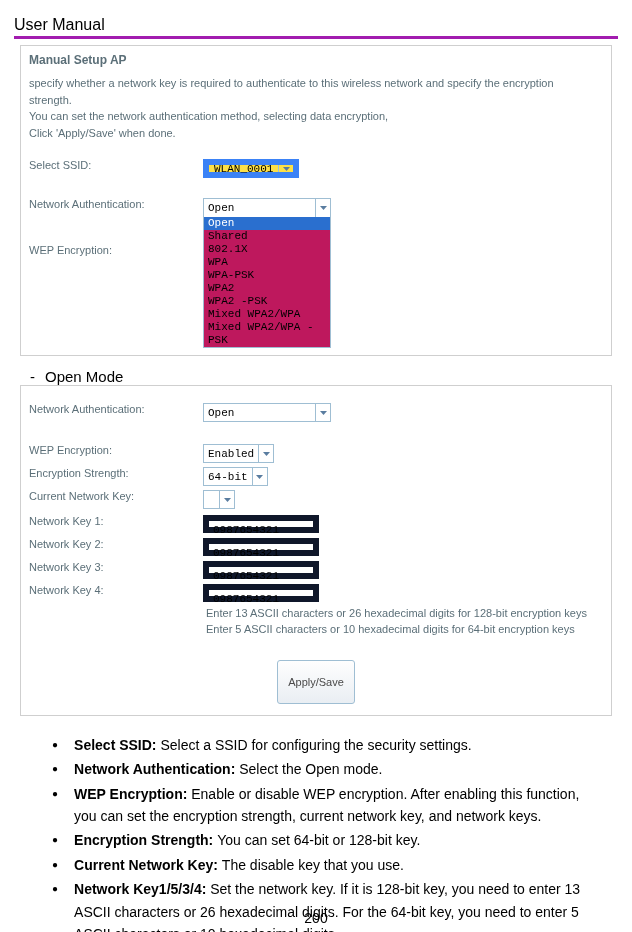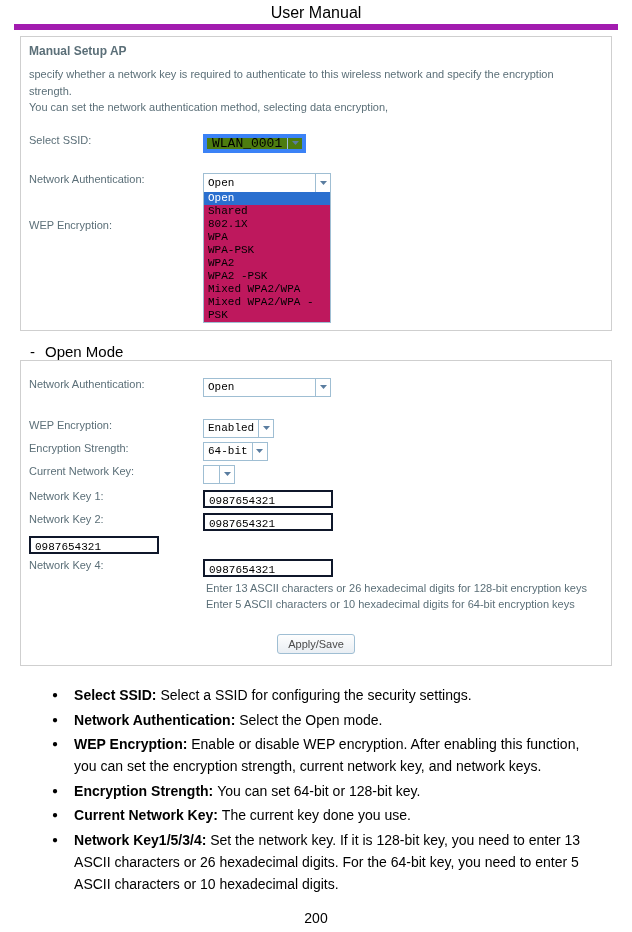--- a/index.html
+++ b/index.html
@@ -7,25 +7,24 @@
     margin: 0;
     font-family: Arial, sans-serif;
     font-size: 13px;
     background: #fff;
     width: 632px;
     height: 932px;
     position: relative;
     padding: 0 20px;
   }
   .header {
-    text-align: center;
     font-size: 16px;
     padding: 4px 0 2px;
-    border-bottom: 6px solid #a21caf;
-    margin: 0 -6px 6px;
+    border-bottom: 3px solid #a21caf;
+    margin: 12px -6px 6px;
   }
   .panel {
     border: 1px solid #cfcfcf;
     padding: 7px 12px 7px 8px;
     color: #5b6f78;
     font-family: Tahoma, Verdana, sans-serif;
     font-size: 11px;
   }
   .panel-title {
     font-weight: bold;
@@ -40,24 +39,24 @@
     display: flex;
     margin-top: 10px;
   }
   .row .label {
     width: 174px;
     color: #5b6f78;
   }
   .ssid-select {
     display: inline-flex;
     align-items: center;
-    border: 4px solid #3b82f6;
+    border: 6px solid #3b82f6;
     height: 19px;
-    background: #4d7c0f;
-    font-size: 13px;
+    background: #fde047;
+    font-size: 11px;
     font-family: "Courier New", monospace;
   }
   .ssid-select .val {
     padding: 0 5px;
     color: #000;
     font-family: "Courier New", monospace;
   }
   .ssid-select .arrow {
     width: 15px;
     height: 100%;
@@ -140,37 +139,37 @@
   }
   .small-select .arrow {
     width: 15px;
     height: 100%;
     display: flex; align-items: center; justify-content: center;
     border-left: 1px solid #9fbed3;
     color: #4a6a8a;
   }
   .textfield {
     display: inline-block;
-    border: 2px solid #0f172a;
+    border: 6px solid #0f172a;
     height: 18px;
-    width: 130px;
+    width: 116px;
     padding: 0 4px;
     line-height: 18px;
     color: #000;
     font-family: "Courier New", monospace;
     font-size: 11px;
     background: #fff;
   }
   .hint { margin-left: 177px; margin-top: 4px; line-height: 1.4; }
   .apply-btn {
     display: inline-block;
     margin: 22px auto 4px;
     border: 1px solid #9fbed3;
     border-radius: 3px;
-    padding: 3px 10px;
+    padding: 15px 10px;
     color: #4a4a4a;
     background: linear-gradient(#fefefe,#e9eef3);
     font-family: Tahoma, sans-serif;
     font-size: 11px;
   }
   .apply-wrap { text-align: center; }
 
   .bullet-list {
     margin: 18px 10px 0 32px;
     font-size: 14px;
@@ -201,20 +200,21 @@
 </head>
 <body>
 
 <div class="header">User Manual</div>
 
 <div class="panel">
   <div class="panel-title">Manual Setup AP</div>
   <div class="panel-desc">
     <div>specify whether a network key is required to authenticate to this wireless network and specify the encryption strength.</div>
     <div>You can set the network authentication method, selecting data encryption,</div>
+    <div>Click 'Apply/Save' when done.</div>
   </div>
 
   <div class="row" style="margin-top:18px">
     <div class="label">Select SSID:</div>
     <div class="ssid-select">
       <span class="val">WLAN_0001</span>
       <span class="arrow">
           <svg width="7" height="4">
             <path d="M0 0 L7 0 L3.5 4 Z" fill="#5a7da0"></path>
           </svg>
@@ -304,20 +304,21 @@
   </div>
   <div class="row" style="margin-top:6px">
     <div class="label">Network Key 1:</div>
     <div class="textfield">0987654321</div>
   </div>
   <div class="row" style="margin-top:5px">
     <div class="label">Network Key 2:</div>
     <div class="textfield">0987654321</div>
   </div>
   <div class="row" style="margin-top:5px">
+    <div class="label">Network Key 3:</div>
     <div class="textfield">0987654321</div>
   </div>
   <div class="row" style="margin-top:5px">
     <div class="label">Network Key 4:</div>
     <div class="textfield">0987654321</div>
   </div>
   <div class="hint">Enter 13 ASCII characters or 26 hexadecimal digits for 128-bit encryption keys</div>
   <div class="hint" style="margin-top:1px">Enter 5 ASCII characters or 10 hexadecimal digits for 64-bit encryption keys</div>
 
   <div class="apply-wrap">
@@ -337,21 +338,21 @@
   <div class="item">
     <div class="dot">●</div>
     <div class="text"><b>WEP Encryption: </b><span>Enable or disable WEP encryption. After enabling this function, you can set the encryption strength, current network key, and network keys.</span></div>
   </div>
   <div class="item">
     <div class="dot">●</div>
     <div class="text"><b>Encryption Strength: </b><span>You can set 64-bit or 128-bit key.</span></div>
   </div>
   <div class="item">
     <div class="dot">●</div>
-    <div class="text"><b>Current Network Key: </b><span>The current key done you use.</span></div>
+    <div class="text"><b>Current Network Key: </b><span>The disable key that you use.</span></div>
   </div>
   <div class="item">
     <div class="dot">●</div>
     <div class="text"><b>Network Key1/5/3/4: </b><span>Set the network key. If it is 128-bit key, you need to enter 13 ASCII characters or 26 hexadecimal digits. For the 64-bit key, you need to enter 5 ASCII characters or 10 hexadecimal digits.</span></div>
   </div>
 </div>
 
 <div class="pagenum">200</div>
 
 </body></html>

